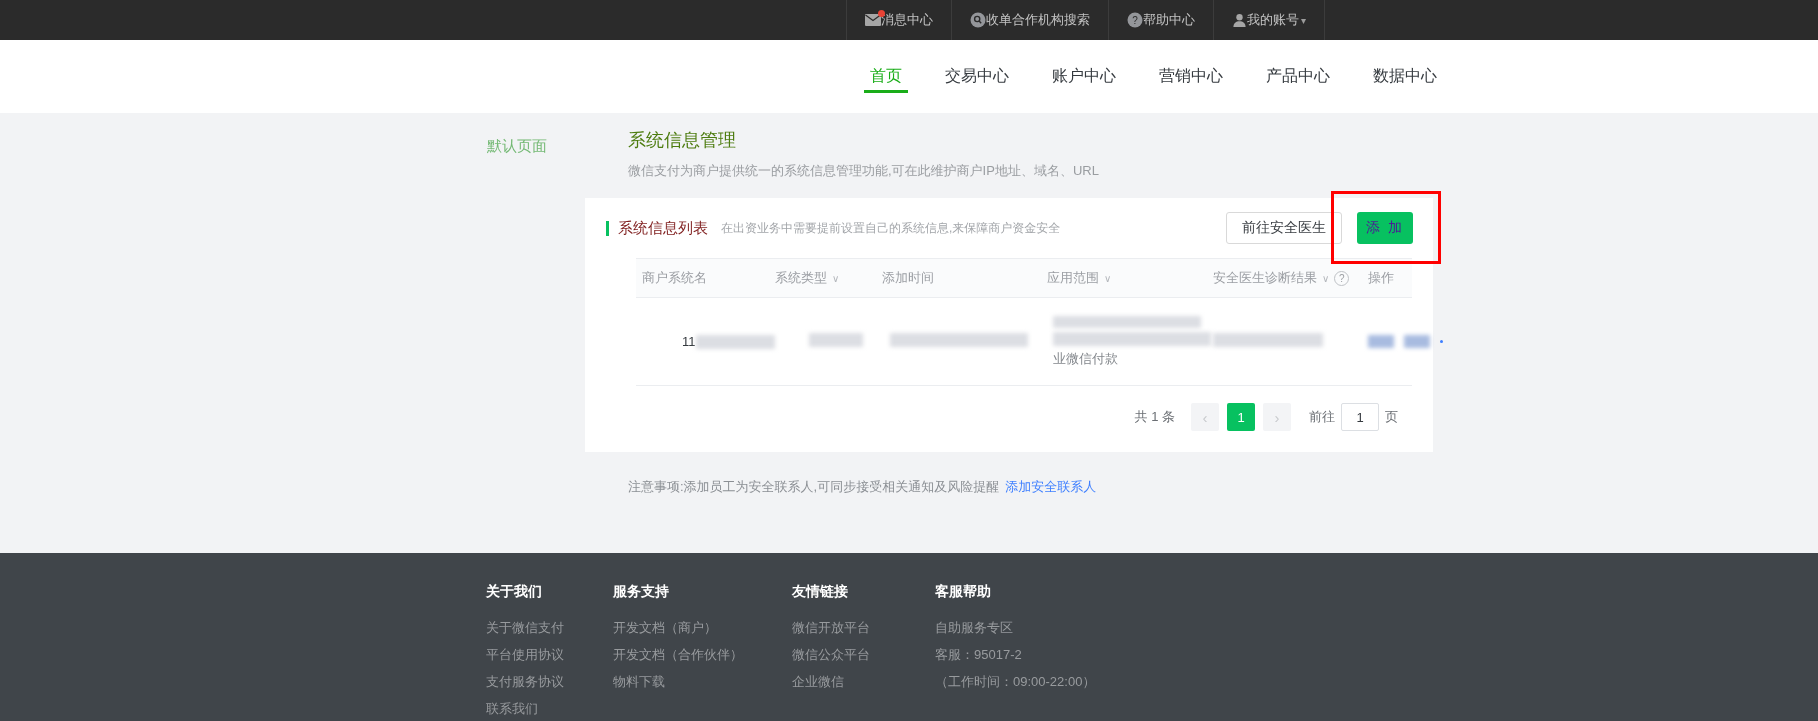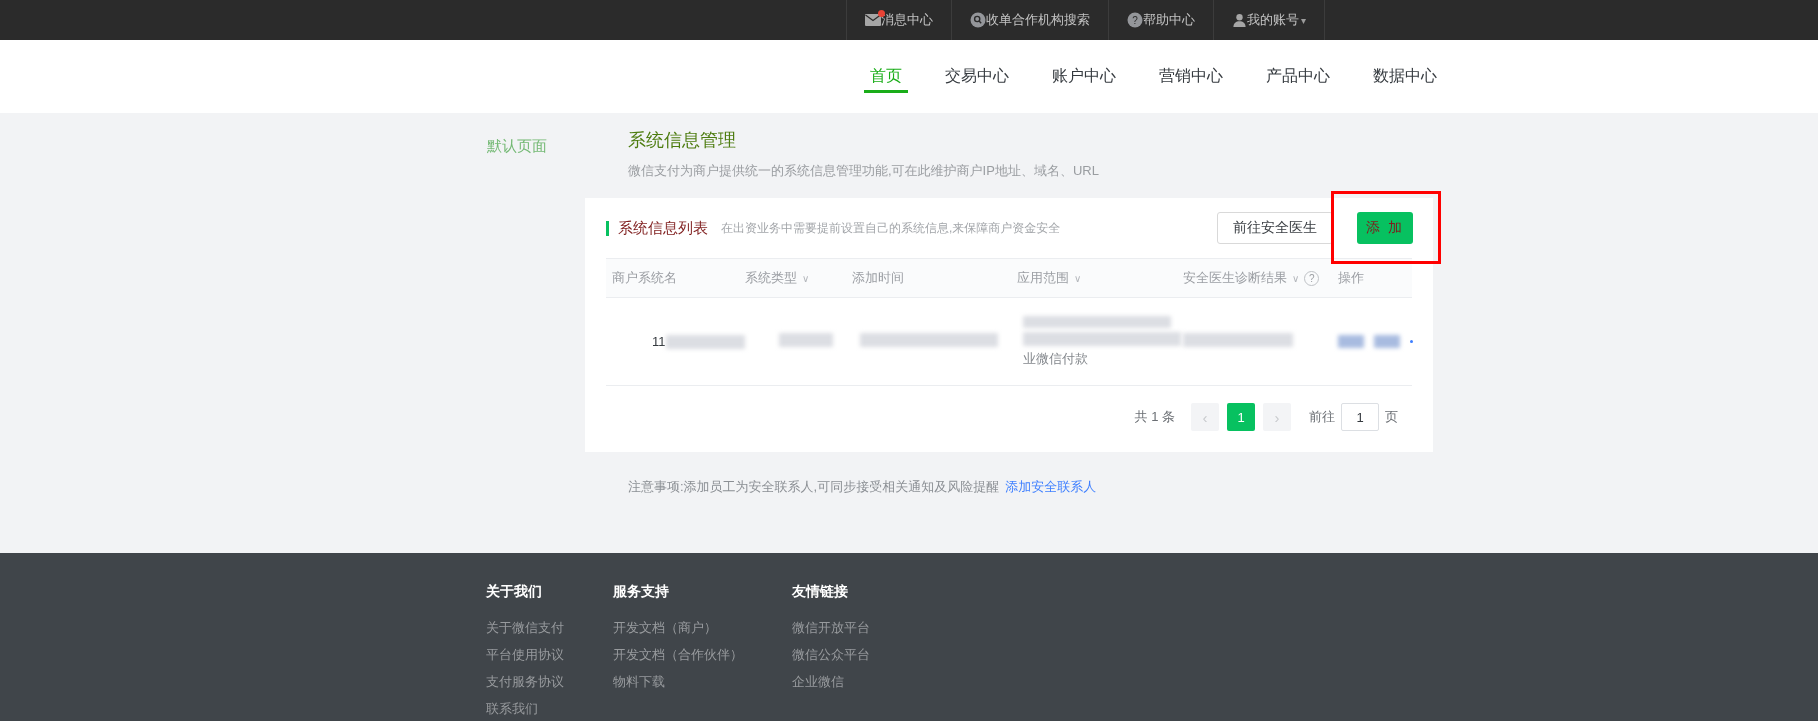--- a/index.html
+++ b/index.html
@@ -30,27 +30,27 @@
   .content { position:relative; height:440px; background:#f2f3f5; }
   .sidebar-link { position:absolute; left:487px; top:24px; font-size:15px; color:#74b974; cursor:pointer; }
   .page-title { position:absolute; left:628px; top:15px; font-size:18px; color:#4d7c0f; }
   .page-desc { position:absolute; left:628px; top:49px; font-size:13px; color:#9a9da1; }
 
   .card { position:absolute; left:585px; top:85px; width:848px; height:254px; background:#fff; }
   .card-header { position:relative; height:60px; display:flex; align-items:center; padding:0 20px 0 21px; }
   .green-bar { width:3px; height:15px; background:#07c160; margin-right:9px; }
   .list-title { font-size:15px; color:#7f1d1d; }
   .list-hint { font-size:12px; color:#a2a5a9; margin-left:13px; }
-  .card-actions { margin-left:auto; display:flex; gap:24px; align-items:center; }
+  .card-actions { margin-left:auto; display:flex; gap:15px; align-items:center; }
   .btn-outline { height:32px; padding:0 15px; background:#fff; border:1px solid #d9d9d9; border-radius:3px; font-size:14px; color:#3c4045; cursor:pointer; font-family:inherit; }
-  .btn-green { height:32px; width:56px; background:#07c160; border:none; border-radius:3px; font-size:14px; color:#7f1d1d; cursor:pointer; font-family:inherit; letter-spacing:2px; }
+  .btn-green { height:32px; width:56px; background:#07c160; border:none; border-radius:3px; font-size:14px; color:#4c1d95; cursor:pointer; font-family:inherit; letter-spacing:2px; }
   .red-box { position:absolute; left:746px; top:-7px; width:110px; height:73px; border:3px solid #ff0000; z-index:6; pointer-events:none; }
 
   .tbl { margin:0 21px; }
-  .thead, .trow { display:grid; grid-template-columns:133px 107px 165px 166px 155px 1fr; align-items:center; padding:0 6px; }
+  .thead, .trow { display:grid; grid-template-columns:133px 107px 165px 166px 155px 1fr; align-items:center; padding:0 6px;margin-left:30px; }
   .thead { height:40px; background:#fafbfc; border-top:1px solid #ebedf0; border-bottom:1px solid #ebedf0; font-size:13px; color:#9b9ea3; }
   .th { display:flex; align-items:center; gap:5px; white-space:nowrap; }
   .dd-caret { font-size:10px; color:#b4b7bc; }
   .help-q { display:inline-flex; align-items:center; justify-content:center; width:15px; height:15px; border:1px solid #bfc2c6; border-radius:50%; font-size:10px; color:#9b9ea3; }
   .trow { height:88px; border-bottom:1px solid #ebedf0; font-size:13px; color:#353a3f; }
   .blur { display:inline-block; background:#dcdee3; border-radius:1px; filter:blur(2px); }
   .blur.blue { background:#a8bbe0; }
   .cell-name { display:flex; align-items:center; margin-left:40px; }
   .cell-scope { display:flex; flex-direction:column; align-items:flex-start; gap:4px; margin-left:6px; }
   .scope-text { font-size:13px; color:#83878c; }
@@ -245,15 +245,23 @@
       </ul>
     </div>
     <div class="fcol fc2">
       <div class="fcol-title">友情链接</div>
       <ul>
         <li>微信开放平台</li>
         <li>微信公众平台</li>
         <li>企业微信</li>
       </ul>
     </div>
+    <div class="fcol fc3">
+      <div class="fcol-title">客服帮助</div>
+      <ul>
+        <li>自助服务专区</li>
+        <li>客服：95017-2</li>
+        <li>（工作时间：09:00-22:00）</li>
+      </ul>
+    </div>
   </div>
 
 </div>
 
 </body></html>

